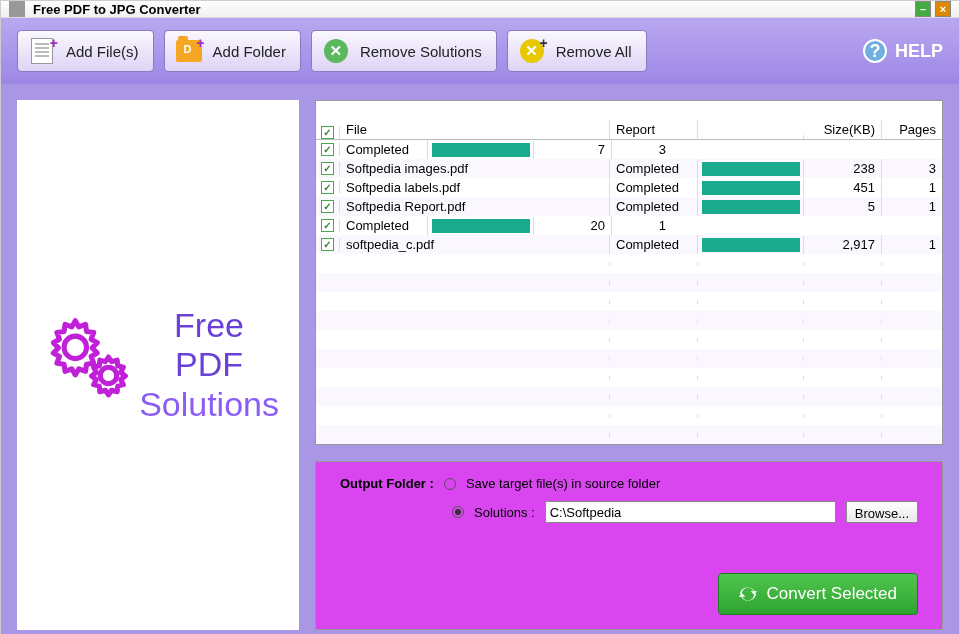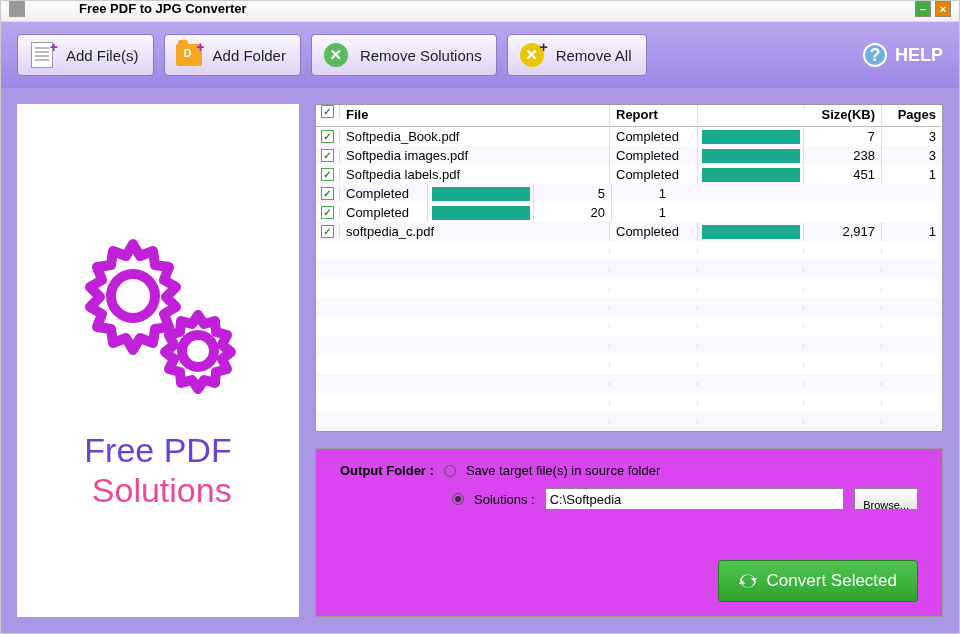--- a/index.html
+++ b/index.html
@@ -1,20 +1,20 @@
 <!DOCTYPE html>
 <html><head>
 <meta charset="utf-8">
 <style>
 * { box-sizing: border-box; margin: 0; padding: 0; }
 body { font-family: Arial, sans-serif; font-size: 13px; background: #fff; width: 960px; height: 634px; overflow: hidden; }
 
 .window { width: 960px; height: 634px; background: #fff; border: 1px solid #ccc; display: flex; flex-direction: column; }
 
-.titlebar { height: 28px; background: linear-gradient(#fefefe, #f0f0f0); display: flex; padding: 0 8px; border-bottom: 1px solid #ddd; gap: 46px; }
+.titlebar { height: 28px; background: linear-gradient(#fefefe, #f0f0f0); display: flex; align-items: center; padding: 0 8px; border-bottom: 1px solid #ddd; }
 .titlebar-icon { width: 16px; height: 16px; margin-right: 8px; background: #999; }
 .titlebar-text { font-weight: bold; font-size: 13px; flex: 1; }
 .titlebar-btns { display: flex; gap: 4px; }
 .tbb { width: 16px; height: 16px; display: flex; align-items: center; justify-content: center; font-size: 11px; font-weight: bold; color: #fff; border: 1px solid #888; cursor: pointer; }
 .tbb.min { background: #4a4; }
 .tbb.close { background: #d80; }
 
 .toolbar { background: linear-gradient(#b9a8f0, #9d87e6); padding: 12px 16px; display: flex; gap: 10px; align-items: center; }
 .tool-btn { background: linear-gradient(#faf8ff, #ded3f5); border: 1px solid #8a7ac0; border-radius: 4px; padding: 6px 14px 6px 10px; display: flex; align-items: center; gap: 10px; cursor: pointer; font-size: 15px; color: #222; height: 42px; }
 .help-btn { margin-left: auto; background: transparent; border: none; color: #fff; font-size: 18px; font-weight: bold; display: flex; align-items: center; gap: 8px; cursor: pointer; }
@@ -26,30 +26,30 @@
 .plus-badge { position: absolute; top: -2px; right: -2px; color: #a030c0; font-weight: bold; font-size: 14px; }
 .folder-icon { width: 26px; height: 22px; background: #f5a623; border-radius: 2px; position: relative; }
 .folder-icon::before { content: ""; position: absolute; top: -4px; left: 2px; width: 10px; height: 4px; background: #f5a623; border-radius: 2px 2px 0 0; }
 .folder-icon::after { content: "D"; position: absolute; top: 3px; left: 8px; color: #fff; font-size: 11px; font-weight: bold; }
 .x-circle { width: 24px; height: 24px; border-radius: 50%; display: flex; align-items: center; justify-content: center; color: #fff; font-weight: bold; font-size: 15px; }
 .x-green { background: #5cb85c; }
 .x-yellow { background: #e8c800; }
 
 .content { flex: 1; background: #a997e6; display: flex; padding: 16px; gap: 16px; }
 
-.sidebar { width: 282px; background: #fff; display: flex; flex-direction: column; align-items: center; justify-content: center; padding: 20px; }
+.sidebar { width: 282px; background: #fff; display: flex; flex-direction: row; align-items: center; justify-content: center; padding: 20px; }
 .gear-svg { width: 200px; height: 200px; margin-bottom: 20px; }
 .brand-text { text-align: center; font-size: 34px; font-weight: normal; line-height: 1.15; }
 .brand-line1 { color: #6a40d9; }
-.brand-line2 { color: #ec4899; text-align: right; }
+.brand-line2 { color: #8b5cf6; text-align: right; }
 
 .main { flex: 1; display: flex; flex-direction: column; gap: 16px; }
 
 .table-panel { flex: 1; background: #fff; border: 1px solid #999; display: flex; flex-direction: column; overflow: hidden; }
-.thead { display: flex; background: #fff; border-bottom: 1px solid #bbb; font-weight: bold; height: 22px; align-items: flex-start; }
+.thead { display: flex; background: #fff; border-bottom: 1px solid #bbb; font-weight: normal; height: 39px; align-items: flex-end; }
 .th, .td { padding: 2px 6px; border-right: 1px solid #ddd; overflow: hidden; white-space: nowrap; }
 .th { font-size: 13px; }
 .col-chk { width: 24px; flex: none; display: flex; align-items: center; justify-content: center; padding: 0; }
 .col-file { flex: 1; }
 .col-status { width: 88px; }
 .col-prog { width: 106px; padding: 2px 4px; }
 .col-size { width: 78px; text-align: right; }
 .col-pages { width: 60px; text-align: right; border-right: none; }
 .tbody { flex: 1; overflow: auto; }
 .trow { display: flex; height: 19px; align-items: center; font-size: 13px; }
@@ -58,21 +58,21 @@
 .chk::after { content: "✓"; }
 .progbar { width: 98px; height: 14px; background: #1aaa8e; }
 
 .output-panel { background: #d946ef; border: 1px solid #999; padding: 14px 24px 14px 24px; }
 .out-row { display: flex; align-items: center; gap: 10px; margin-bottom: 10px; font-size: 13px; }
 .out-label { font-weight: bold; }
 .out-indent { margin-left: 112px; }
 .radio { width: 12px; height: 12px; border: 1px solid #555; border-radius: 50%; display: inline-flex; align-items: center; justify-content: center; cursor: pointer; }
 .radio.sel::after { content: ""; width: 6px; height: 6px; background: #333; border-radius: 50%; }
 .path-input { flex: 1; border: 1px solid #888; padding: 2px 4px; font-size: 13px; height: 22px; background: #fff; }
-.browse-btn { padding: 10px 8px; font-size: 11px; border: 1px solid #888; background: linear-gradient(#fff,#e8e8e8); cursor: pointer; height: 22px; }
+.browse-btn { padding: 4px 8px; font-size: 13px; border: 1px solid #888; background: linear-gradient(#fff,#e8e8e8); cursor: pointer; height: 22px; }
 .convert-row { display: flex; gap: 16px; justify-content: flex-end; margin-top: 12px; }
 .convert-btn { background: linear-gradient(#4fc54f, #2fa32f); border: 1px solid #1d7d1d; border-radius: 4px; color: #fff; font-size: 17px; padding: 10px 20px; display: flex; align-items: center; gap: 10px; cursor: pointer; margin-top: 38px; }
 .refresh-icon { width: 18px; height: 18px; display: inline-block; }
 </style>
 </head>
 <body>
 
 <div class="window">
 
   <div class="titlebar">
@@ -146,21 +146,20 @@
           <div class="th col-status">Report</div>
           <div class="th col-prog"></div>
           <div class="th col-size">Size(KB)</div>
           <div class="th col-pages">Pages</div>
         </div>
         <div class="tbody" id="tbody">
             <div class="trow">
               <div class="td col-chk">
                 <span class="chk"></span>
               </div>
-              <div class="td col-file">Softpedia_Book.pdf</div>
               <div class="td col-status">Completed</div>
               <div class="td col-prog">
                 <div class="progbar"></div>
               </div>
               <div class="td col-size">7</div>
               <div class="td col-pages">3</div>
             </div>
             <div class="trow">
               <div class="td col-chk">
                 <span class="chk"></span>
@@ -182,20 +181,21 @@
               <div class="td col-prog">
                 <div class="progbar"></div>
               </div>
               <div class="td col-size">451</div>
               <div class="td col-pages">1</div>
             </div>
             <div class="trow">
               <div class="td col-chk">
                 <span class="chk"></span>
               </div>
+              <div class="td col-file">Softpedia Report.pdf</div>
               <div class="td col-status">Completed</div>
               <div class="td col-prog">
                 <div class="progbar"></div>
               </div>
               <div class="td col-size">5</div>
               <div class="td col-pages">1</div>
             </div>
             <div class="trow">
               <div class="td col-chk">
                 <span class="chk"></span>

